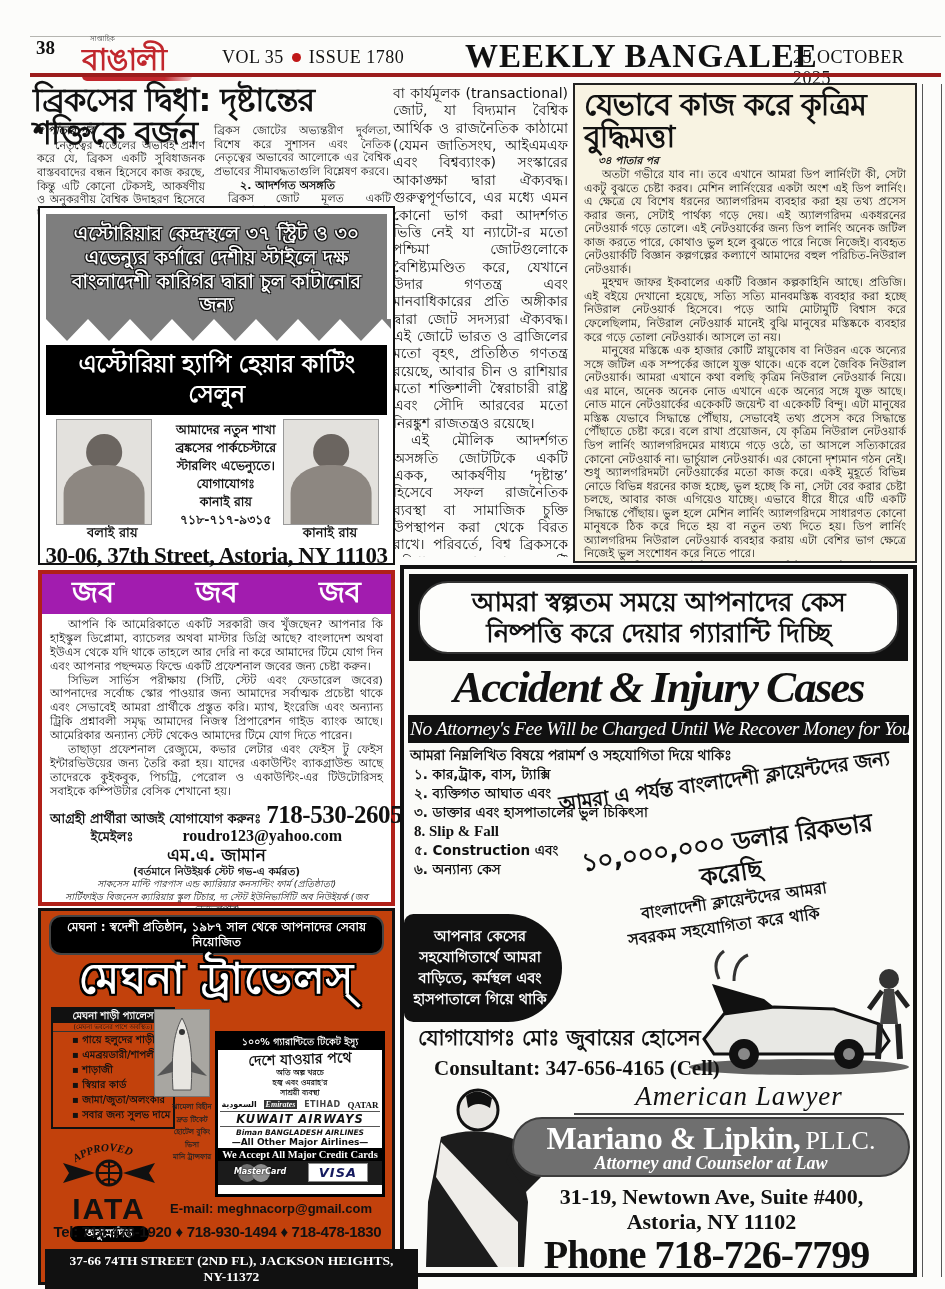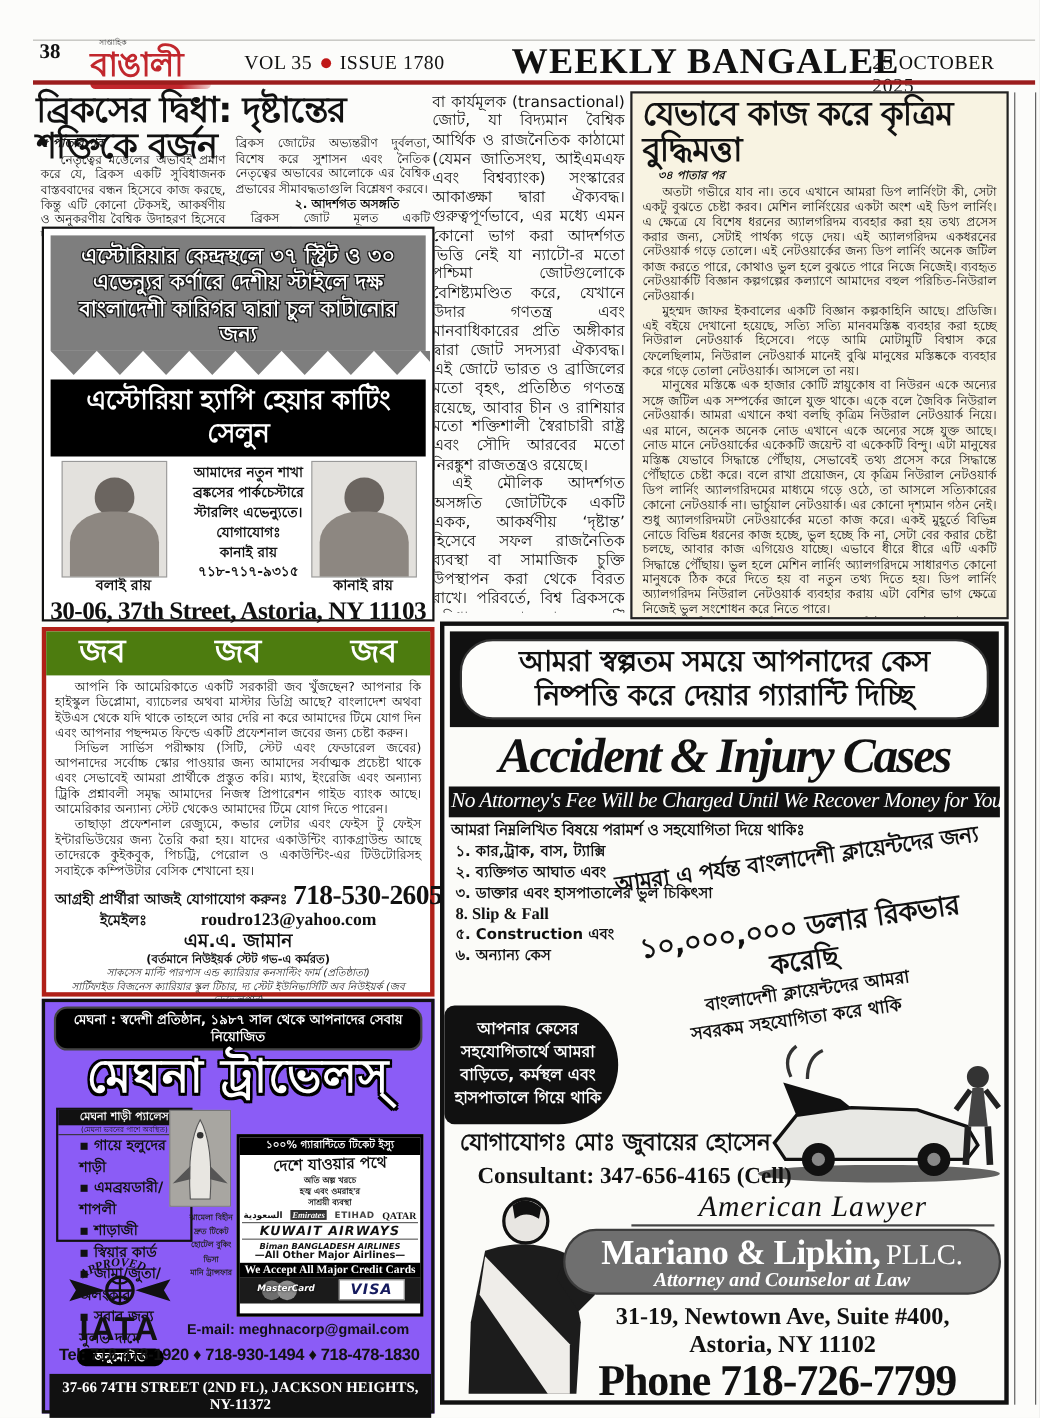--- a/index.html
+++ b/index.html
@@ -2,21 +2,21 @@
 <html><head>
 <meta charset="utf-8">
 <style>
   html,body{margin:0;padding:0;background:#e9e9e6;}
   #page{position:relative;width:945px;height:1289px;background:#fcfcfa;overflow:hidden;
         font-family:"DejaVu Sans",sans-serif;color:#111;}
   .abs{position:absolute;}
   .ser{font-family:Liberation Serif, serif;}
   .b{font-weight:bold;} .i{font-style:italic;} .c{text-align:center;} .j{text-align:justify;}
   .w{color:#fff;}
-  p{margin:0;text-align:center;}
+  p{margin:0;}
   .bn{line-height:1.24;}
   .ind{text-indent:18px;}
   .outline-w{color:#fff;text-shadow:-1px -1px 0 #111,1px -1px 0 #111,-1px 1px 0 #111,1px 1px 0 #111;}
   .outline-big{color:#fff;text-shadow:-2px -2px 0 #000,2px -2px 0 #000,-2px 2px 0 #000,2px 2px 0 #000,0 -2px 0 #000,0 2px 0 #000,-2px 0 0 #000,2px 0 0 #000;}
   .rule{background:#9c1d1d;}
   .vline{background:#555;width:1px;}
   .reddot{display:inline-block;width:9px;height:9px;border-radius:50%;background:#c01818;margin:0 8px 1px 8px;}
   .photo{background:#e3e1dd;border:1px solid #999;position:relative;overflow:hidden;}
   .photo .head{position:absolute;left:50%;top:14%;width:38%;height:34%;transform:translateX(-50%);border-radius:50% 50% 45% 45%;background:#6b6560;}
   .photo .bodyshape{position:absolute;left:50%;top:44%;width:86%;height:60%;transform:translateX(-50%);border-radius:45% 45% 0 0;background:#8d8781;}
@@ -115,21 +115,21 @@
         <div class="bn b c" style="font-size:13px;">কানাই রায়</div>
       </div>
     </div>
     <div class="ser b c" style="font-size:23px;margin-top:2px;letter-spacing:-.5px;">30-06, 37th Street, Astoria, NY 11103</div>
     <div style="margin:1px 6px;background:#6f6f6f;padding:2px;">
       <div class="ser b c w" style="font-size:23px;letter-spacing:-.5px;">Tel: 718-204-2744  Cell:718-629-8886</div>
     </div>
   </div>
 
   <div class="abs" style="left:38px;top:570px;width:357px;height:336px;border:4px solid #b02018;box-sizing:border-box;background:#fff;">
-    <div style="background:#4d7c0f;display:flex;justify-content:space-between;padding:1px 30px 3px 30px;">
+    <div style="background:#a21caf;display:flex;justify-content:space-between;padding:1px 30px 3px 30px;">
       <span class="bn b w" style="font-size:29px;">জব</span>
       <span class="bn b w" style="font-size:29px;">জব</span>
       <span class="bn b w" style="font-size:29px;">জব</span>
     </div>
     <div class="bn" style="padding:4px 8px 0 8px;font-size:11.3px;line-height:1.23;">
       <p class="j ind">আপনি কি আমেরিকাতে একটি সরকারী জব খুঁজছেন? আপনার কি হাইস্কুল ডিপ্লোমা, ব্যাচেলর অথবা মাস্টার ডিগ্রি আছে? বাংলাদেশ অথবা ইউএস থেকে যদি থাকে তাহলে আর দেরি না করে আমাদের টিমে যোগ দিন এবং আপনার পছন্দমত ফিল্ডে একটি প্রফেশনাল জবের জন্য চেষ্টা করুন।</p>
       <p class="j ind">সিভিল সার্ভিস পরীক্ষায় (সিটি, স্টেট এবং ফেডারেল জবের) আপনাদের সর্বোচ্চ স্কোর পাওয়ার জন্য আমাদের সর্বাত্মক প্রচেষ্টা থাকে এবং সেভাবেই আমরা প্রার্থীকে প্রস্তুত করি। ম্যাথ, ইংরেজি এবং অন্যান্য ট্রিকি প্রশ্নাবলী সমৃদ্ধ আমাদের নিজস্ব প্রিপারেশন গাইড ব্যাংক আছে। আমেরিকার অন্যান্য স্টেট থেকেও আমাদের টিমে যোগ দিতে পারেন।</p>
       <p class="j ind">তাছাড়া প্রফেশনাল রেজ্যুমে, কভার লেটার এবং ফেইস টু ফেইস ইন্টারভিউয়ের জন্য তৈরি করা হয়। যাদের একাউন্টিং ব্যাকগ্রাউন্ড আছে তাদেরকে কুইকবুক, পিচট্রি, পেরোল ও একাউন্টিং-এর টিউটোরিসহ সবাইকে কম্পিউটার বেসিক শেখানো হয়।</p>
     </div>
     <div style="padding:2px 8px 0 8px;white-space:nowrap;">
@@ -213,28 +213,28 @@
         <span class="ser w" style="font-size:26px;">PLLC.</span>
       </div>
       <div class="ser b i w" style="font-size:18px;margin-top:-1px;">Attorney and Counselor at Law</div>
     </div>
 
     <div class="abs ser b c" style="left:110px;top:615px;width:395px;font-size:22px;">31-19, Newtown Ave, Suite #400,</div>
     <div class="abs ser b c" style="left:110px;top:640px;width:395px;font-size:22px;">Astoria, NY 11102</div>
     <div class="abs ser b c" style="left:100px;top:662px;width:405px;font-size:40px;letter-spacing:-1px;">Phone 718-726-7799</div>
   </div>
 
-  <div class="abs" style="left:38px;top:908px;width:357px;height:377px;border:3px solid #111;box-sizing:border-box;background:#8b5cf6;">
+  <div class="abs" style="left:38px;top:908px;width:357px;height:377px;border:3px solid #111;box-sizing:border-box;background:#c2410c;">
     <div class="pill bn b c" style="margin:4px 8px 0 8px;font-size:12px;padding:3px 2px;border:2px solid #444;">মেঘনা : স্বদেশী প্রতিষ্ঠান, ১৯৮৭ সাল থেকে আপনাদের সেবায় নিয়োজিত</div>
     <div class="bn b c outline-big" style="font-size:42px;line-height:1.15;letter-spacing:1px;">মেঘনা ট্রাভেলস্</div>
 
     <div class="abs" style="left:10px;top:96px;width:124px;height:122px;border:2px solid #111;box-sizing:border-box;">
       <div class="bn b c w" style="background:#111;font-size:10px;padding:1px 0;">মেঘনা শাড়ী প্যালেস</div>
       <div class="bn c" style="font-size:6.5px;border-bottom:1px solid #333;">(মেঘনা ভবনের পাশে অবস্থিত)</div>
-      <ul class="blist bn b" style="font-size:13px;line-height:1.5;padding-left:19px;">
+      <ul class="blist bn b" style="font-size:10px;line-height:1.5;padding-left:19px;">
         <li>গায়ে হলুদের শাড়ী</li>
         <li>এমব্রয়ডারী/শাপলী</li>
         <li>শাড়াজী</li>
         <li>স্বিয়ার কার্ড</li>
         <li>জামা/জুতা/অলংকার</li>
         <li>সবার জন্য সুলভ দামে</li>
       </ul>
     </div>
 
     <div class="abs" style="left:113px;top:98px;width:54px;height:86px;background:#b9b7b2;border:1px solid #777;overflow:hidden;">
@@ -292,16 +292,16 @@
           <span style="position:absolute;left:6px;top:1px;width:18px;height:18px;border-radius:50%;background:#6e6e6e;"></span>
           <span style="position:absolute;left:20px;top:1px;width:18px;height:18px;border-radius:50%;background:#9a9a9a;opacity:.9;"></span>
           <span class="i b w" style="position:absolute;left:2px;top:4px;font-size:8px;text-shadow:0 0 2px #000;">MasterCard</span>
         </span>
         <span class="b i" style="background:#fff;border:1px solid #888;color:#151a5e;font-size:13px;padding:1px 10px;letter-spacing:1px;">VISA</span>
       </div>
     </div>
 
     <div class="abs b c" style="left:110px;top:290px;width:240px;font-size:13px;font-family:'Liberation Sans',sans-serif;">E-mail: meghnacorp@gmail.com</div>
     <div class="b c" style="position:absolute;left:4px;top:312px;width:345px;font-size:15px;font-family:'Liberation Sans',sans-serif;letter-spacing:-.3px;">Tel: 718-478-1920 ♦ 718-930-1494 ♦ 718-478-1830</div>
-    <div class="ser b c w" style="position:absolute;left:4px;top:338px;width:347px;background:#111;font-size:13.5px;padding:4px 0;">37-66 74TH STREET (2ND FL), JACKSON HEIGHTS, NY-11372</div>
+    <div class="ser b c w" style="position:absolute;left:4px;top:338px;width:347px;background:#111;font-size:13.5px;padding:4px 13px;">37-66 74TH STREET (2ND FL), JACKSON HEIGHTS, NY-11372</div>
   </div>
 
 </div>
 
 </body></html>

